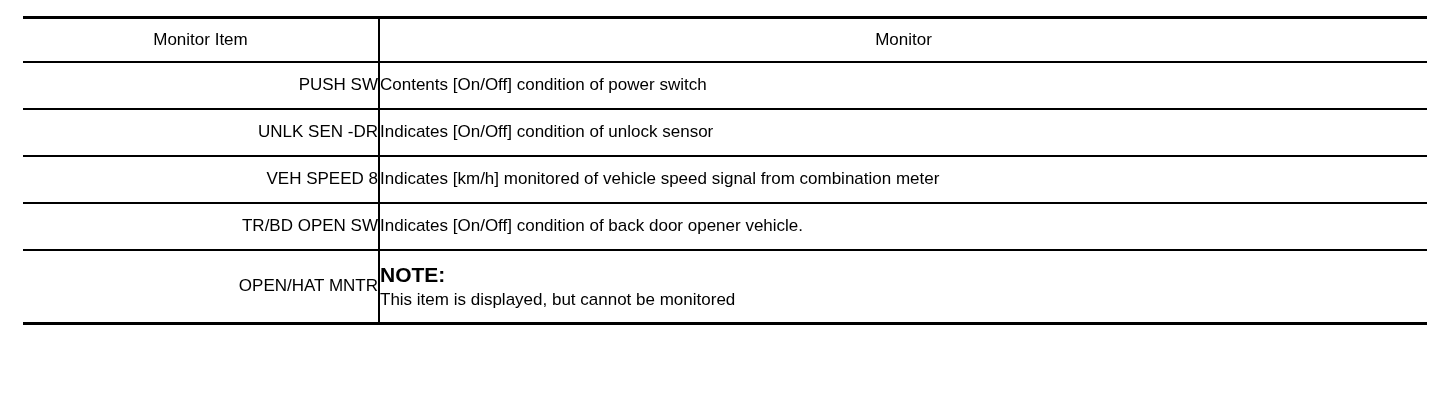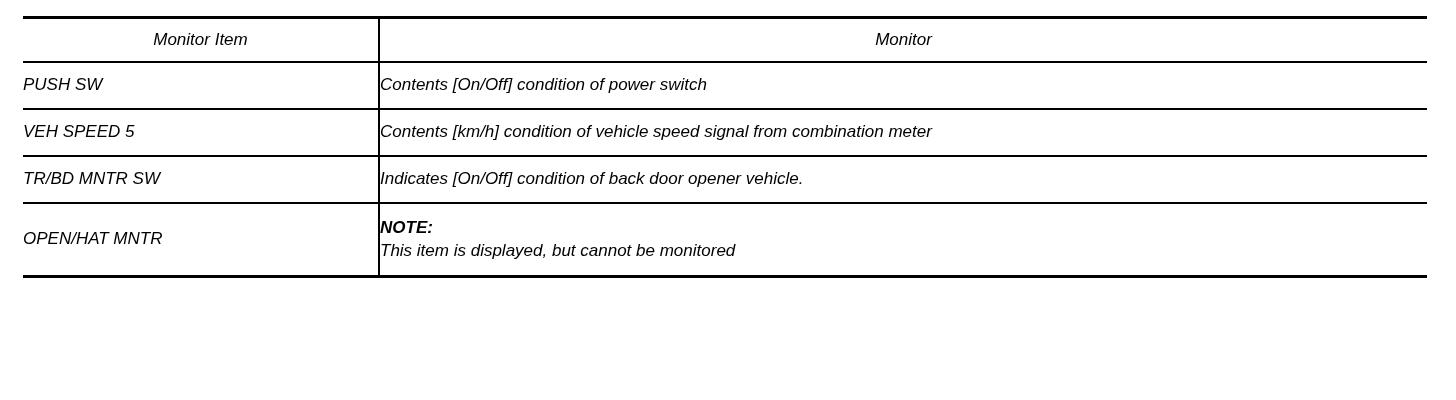--- a/index.html
+++ b/index.html
@@ -48,21 +48,20 @@
   col.col-contents { width: 1048px; }
 
   table.monitor-table th,
   table.monitor-table td {
     padding: 0;
     vertical-align: middle;
     font-weight: normal;
     font-size: 17px;
     line-height: 1.32;
     color: #000000;
-    font-style: italic;
   }
 
   
   table.monitor-table tbody tr > * {
     border-top: 2px solid #000000;
   }
   table.monitor-table thead tr > * {
     border-bottom: 2px solid #000000;
   }
 
@@ -75,21 +74,21 @@
   .head-contents {
     text-align: center;
     height: 42px;
     font-size: 17px;
   }
   .head-item {
     border-right: 2px solid #000000;
   }
 
   .cell-item {
-    text-align: left;
+    text-align: right;
     padding-left: 11px;
     white-space: nowrap;
   }
 
   .cell-contents {
     text-align: left;
     padding-left: 18px;
     padding-right: 8px;
   }
 
@@ -104,21 +103,21 @@
   }
 
   tr.row-tall .cell-contents {
     padding-top: 2px;
     padding-bottom: 2px;
   }
 
   .note-label {
     display: block;
     font-weight: bold;
-    font-size: 17px;
+    font-size: 21px;
     line-height: 1.34;
   }
   .note-body {
     display: block;
     font-weight: normal;
     font-size: 17px;
     line-height: 1.34;
   }
   .contents-line {
     display: block;
@@ -142,30 +141,36 @@
       </thead>
       <tbody>
 
         <tr class="row-short">
           <td class="cell-item">PUSH SW</td>
           <td class="cell-contents">
             <span class="contents-line">Contents [On/Off] condition of power switch</span>
           </td>
         </tr>
 
-
         <tr class="row-short">
-          <td class="cell-item">VEH SPEED 5</td>
+          <td class="cell-item">UNLK SEN -DR</td>
           <td class="cell-contents">
-            <span class="contents-line">Contents [km/h] condition of vehicle speed signal from combination meter</span>
+            <span class="contents-line">Indicates [On/Off] condition of unlock sensor</span>
           </td>
         </tr>
 
         <tr class="row-short">
-          <td class="cell-item">TR/BD MNTR SW</td>
+          <td class="cell-item">VEH SPEED 8</td>
+          <td class="cell-contents">
+            <span class="contents-line">Indicates [km/h] monitored of vehicle speed signal from combination meter</span>
+          </td>
+        </tr>
+
+        <tr class="row-short">
+          <td class="cell-item">TR/BD OPEN SW</td>
           <td class="cell-contents">
             <span class="contents-line">Indicates [On/Off] condition of back door opener vehicle.</span>
           </td>
         </tr>
 
         <tr class="row-tall">
           <td class="cell-item">OPEN/HAT MNTR</td>
           <td class="cell-contents">
             <span class="note-label">NOTE:</span>
             <span class="note-body">This item is displayed, but cannot be monitored</span>

